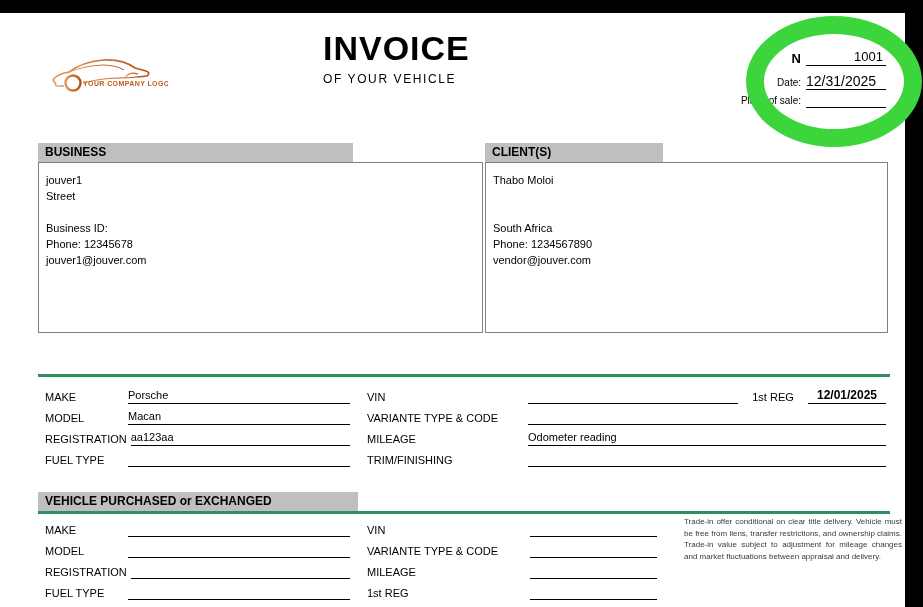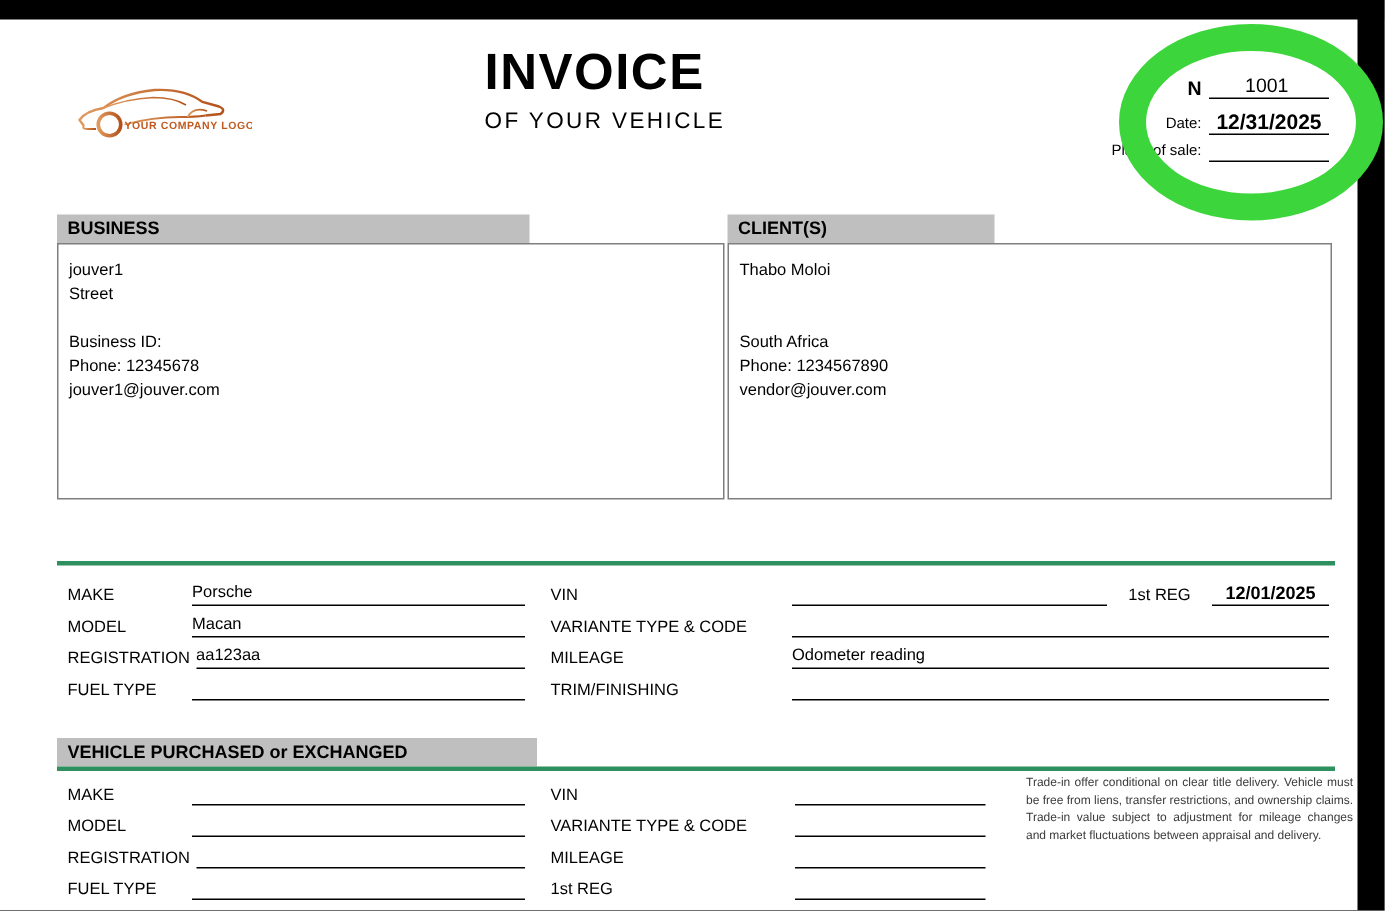--- a/index.html
+++ b/index.html
@@ -3,26 +3,26 @@
 <meta charset="utf-8">
 <style>
   html,body{margin:0;padding:0;background:#000;}
   .page{position:relative;width:923px;height:607px;background:#fff;font-family:"Liberation Sans",sans-serif;overflow:hidden;color:#000;}
   .strip-top{position:absolute;left:0;top:0;width:923px;height:13px;background:#000;z-index:4;}
   .strip-right{position:absolute;left:905px;top:0;width:18px;height:607px;background:#000;z-index:4;}
   .marker-circle{position:absolute;left:746px;top:16px;width:176px;height:131px;border:18px solid #3cd63c;border-radius:50%;box-sizing:border-box;z-index:9;}
   .logo{position:absolute;left:50px;top:55px;width:118px;height:42px;}
   .title-block{position:absolute;left:323px;top:30px;width:284px;text-align:left;}
   .title{font-size:34px;font-weight:bold;letter-spacing:1px;line-height:36px;}
-  .subtitle{font-size:15px;letter-spacing:1.6px;margin-top:6px;}
+  .subtitle{font-size:12px;letter-spacing:1.6px;margin-top:6px;}
   .meta-row{position:absolute;display:flex;align-items:flex-end;right:37px;z-index:2;}
   .meta-label{font-size:10px;line-height:14px;margin-right:5px;white-space:nowrap;}
   .meta-label.big{font-size:13px;font-weight:bold;}
-  .meta-val{width:80px;border-bottom:1px solid #000;font-size:13px;line-height:16px;text-align:center;padding-right:3px;box-sizing:border-box;}
-  .meta-val.date{font-size:14px;text-align:center;padding-right:0;font-weight:bold;}
+  .meta-val{width:80px;border-bottom:1px solid #000;font-size:13px;line-height:16px;text-align:right;padding-right:3px;box-sizing:border-box;}
+  .meta-val.date{font-size:14px;text-align:left;padding-right:0;}
   .meta-val.empty{height:12px;}
   .bar{position:absolute;background:#bfbfbf;height:19px;font-weight:bold;font-size:12px;line-height:19px;padding-left:7px;box-sizing:border-box;}
   .pbox{position:absolute;border:1px solid #7f7f7f;box-sizing:border-box;padding:9px 6px 0 7px;}
   .party-line{height:16px;font-size:11px;line-height:16px;}
   .greenline{position:absolute;height:3px;background:#2e8f5f;}
   .field-row{position:absolute;display:flex;align-items:flex-end;height:20px;}
   .flabel{font-size:11px;line-height:14px;white-space:nowrap;flex:none;}
   .flabel.w-left{width:83px;}
   .flabel.w-right{width:161px;}
   .flabel.w-mid{width:163px;}

